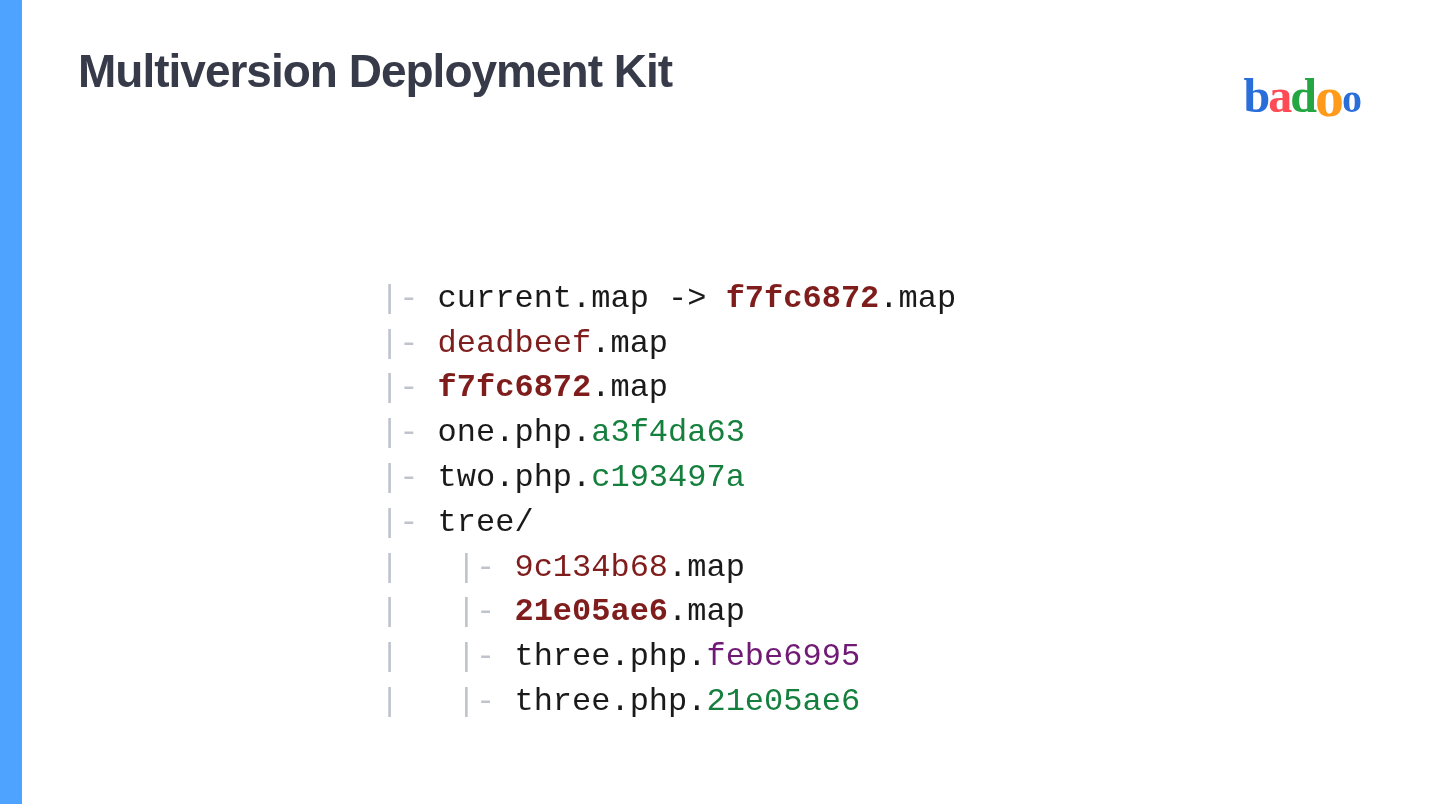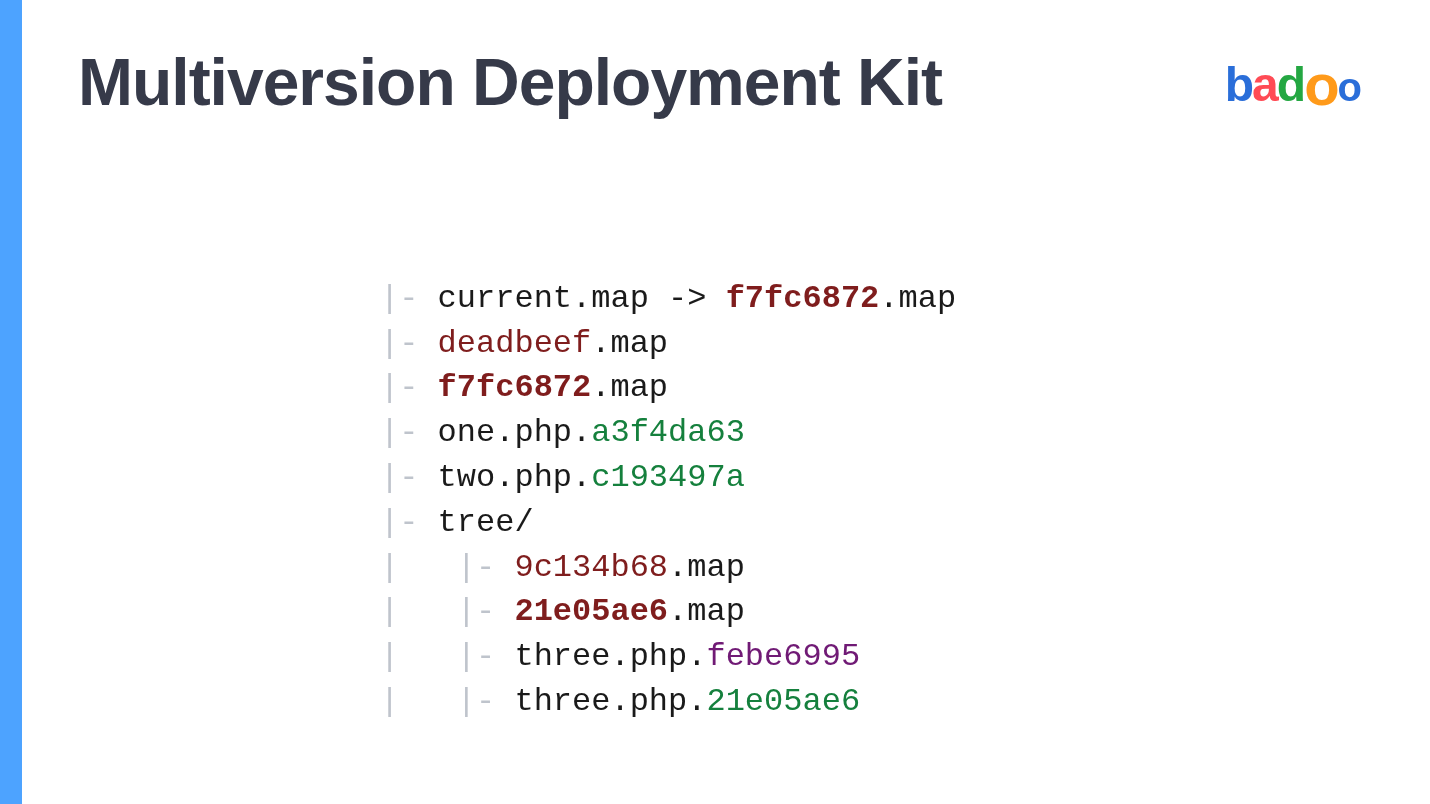--- a/index.html
+++ b/index.html
@@ -22,32 +22,32 @@
     left: 0;
     top: 0;
     width: 22px;
     height: 100%;
     background: #4da3ff;
   }
   .title {
     position: absolute;
     left: 78px;
     top: 44px;
-    font-size: 66px;
+    font-size: 46px;
     font-weight: 800;
     color: #363a49;
     letter-spacing: -1px;
   }
   .logo {
     position: absolute;
     right: 70px;
-    top: 56px;
+    top: 68px;
     font-size: 48px;
     font-weight: 600;
-    font-family: Liberation Sans, sans-serif;
+    font-family: Liberation Serif, serif;
     letter-spacing: -2px;
     line-height: 1;
   }
   .logo .b  { color: #2a6ed9; }
   .logo .a  { color: #ff4b55; }
   .logo .d  { color: #24a742; }
   .logo .o1 {
     color: #ff9a1a;
     font-size: 58px;
     vertical-align: -4px;

